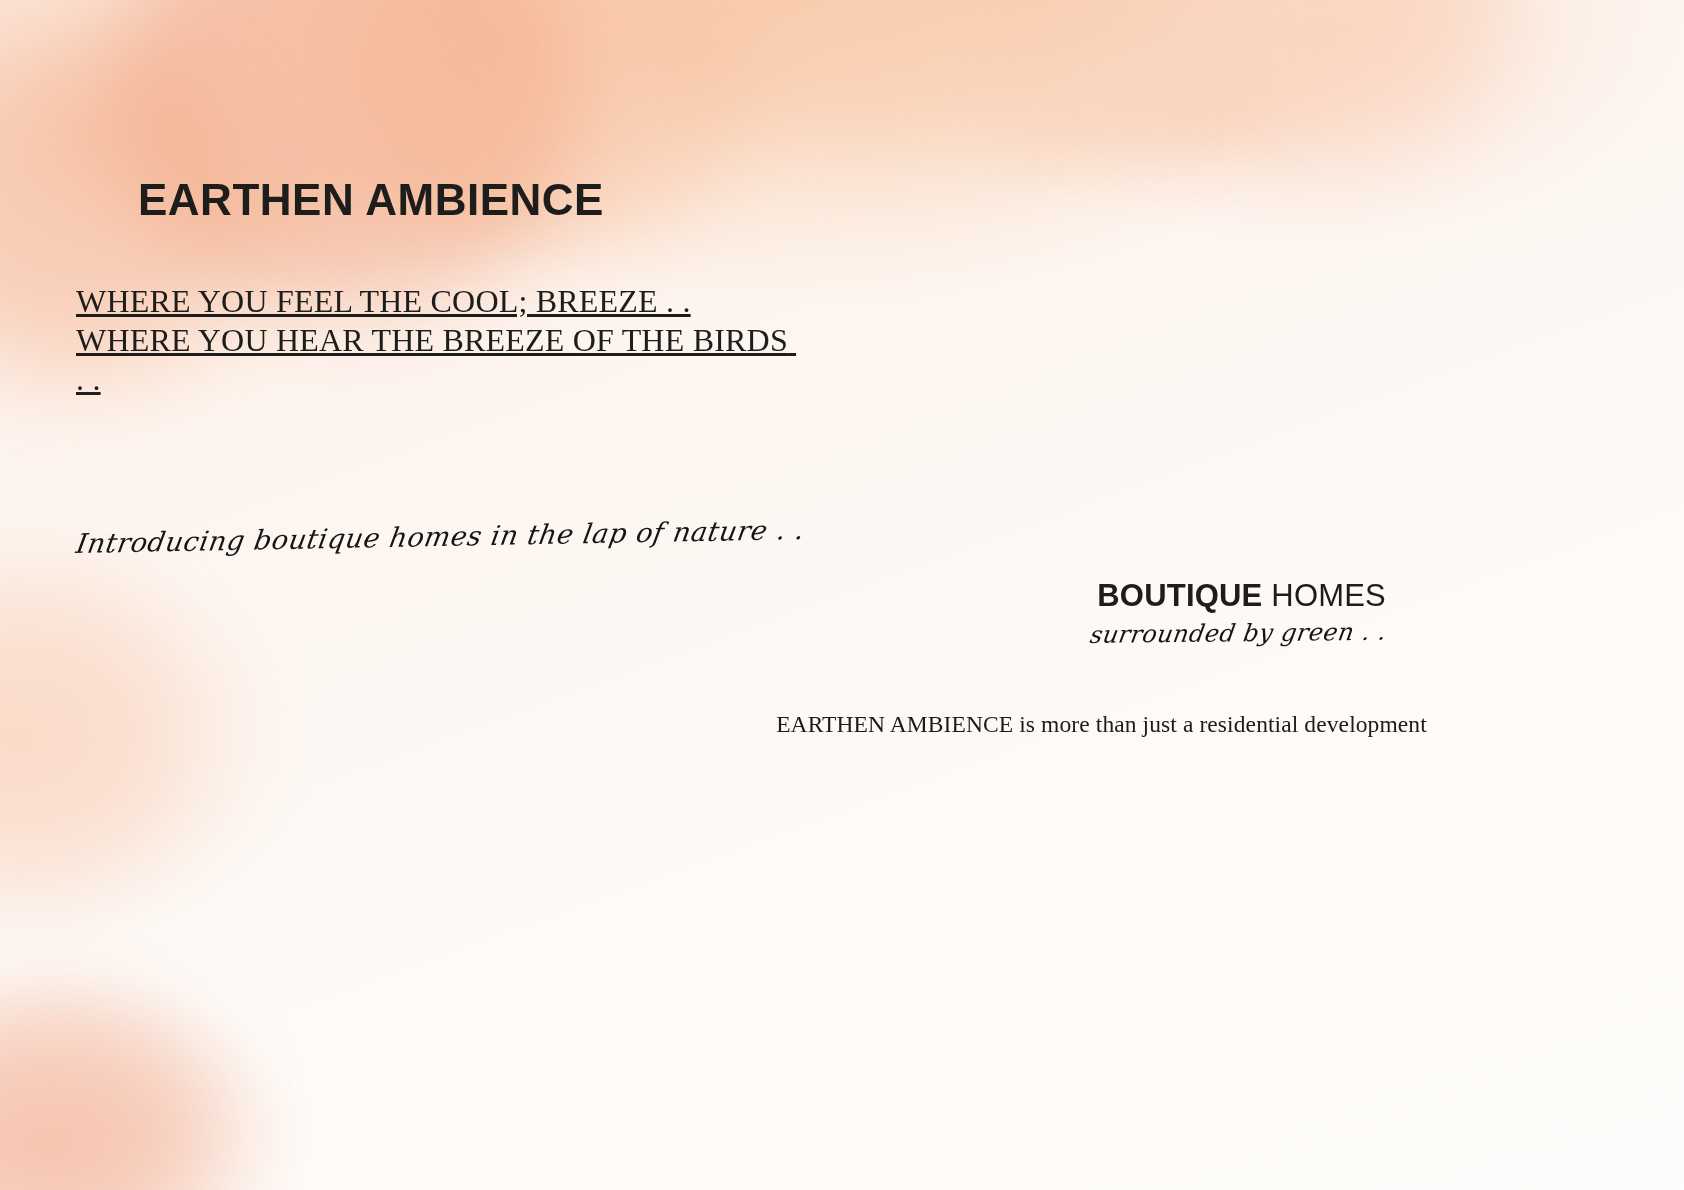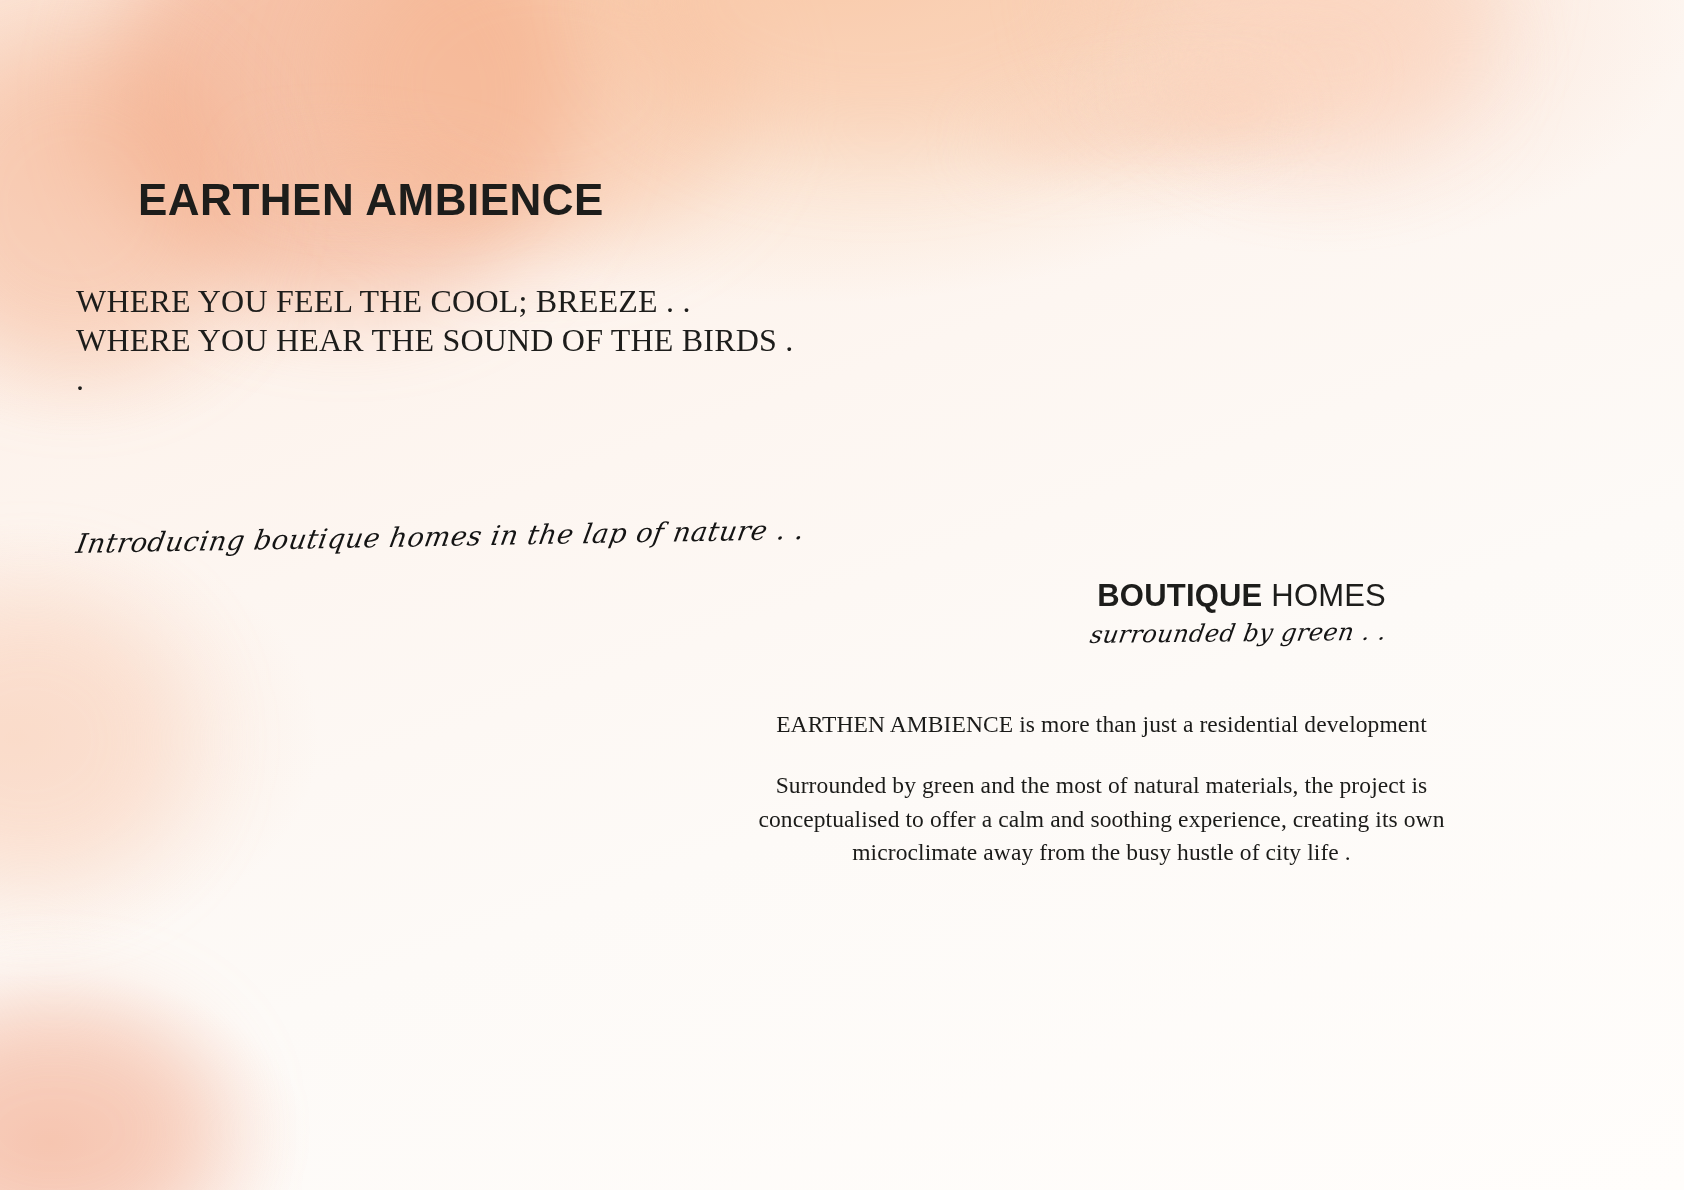--- a/index.html
+++ b/index.html
@@ -75,20 +75,21 @@
   .tagline {
     position: absolute;
     left: 76px;
     top: 282px;
     width: 720px;
     font-family: "Liberation Serif", serif;
     font-size: 32px;
     line-height: 1.22;
     color: #1d1d1b;
     letter-spacing: 0.2px;
+    text-decoration: underline;
   }
   .tagline .line { display: block; white-space: pre-wrap; }
 
   .script-intro {
     position: absolute;
     left: 78px;
     top: 521px;
     font-family: "DejaVu Serif", serif;
     font-style: italic;
     font-size: 27px;
@@ -156,30 +157,29 @@
   <div class="streak streak-2"></div>
   <div class="streak streak-3"></div>
 </div>
 
 <div class="content">
 
   <h1 class="main-title">EARTHEN AMBIENCE</h1>
 
   <div class="tagline">
     <span class="line">WHERE YOU FEEL THE COOL; BREEZE . .</span>
-    <span class="line">WHERE YOU HEAR THE SOUND OF THE BIRDS . .</span>
+    <span class="line">WHERE YOU HEAR THE BREEZE OF THE BIRDS . .</span>
   </div>
 
   <div class="script-intro">Introducing boutique homes in the lap of nature . .</div>
 
   <div class="brand-block">
     <div class="brand-line">
       <span class="bold">BOUTIQUE</span><span>&nbsp;</span><span class="light">HOMES</span>
     </div>
     <div class="brand-sub">surrounded by green . .</div>
   </div>
 
   <div class="body-copy">
     <p>EARTHEN AMBIENCE is more than just a residential development</p>
-    <p>Surrounded by green and the most of natural materials, the project is conceptualised to offer a calm and soothing experience, creating its own microclimate away from the busy hustle of city life .</p>
   </div>
 
 </div>
 
 </body></html>

